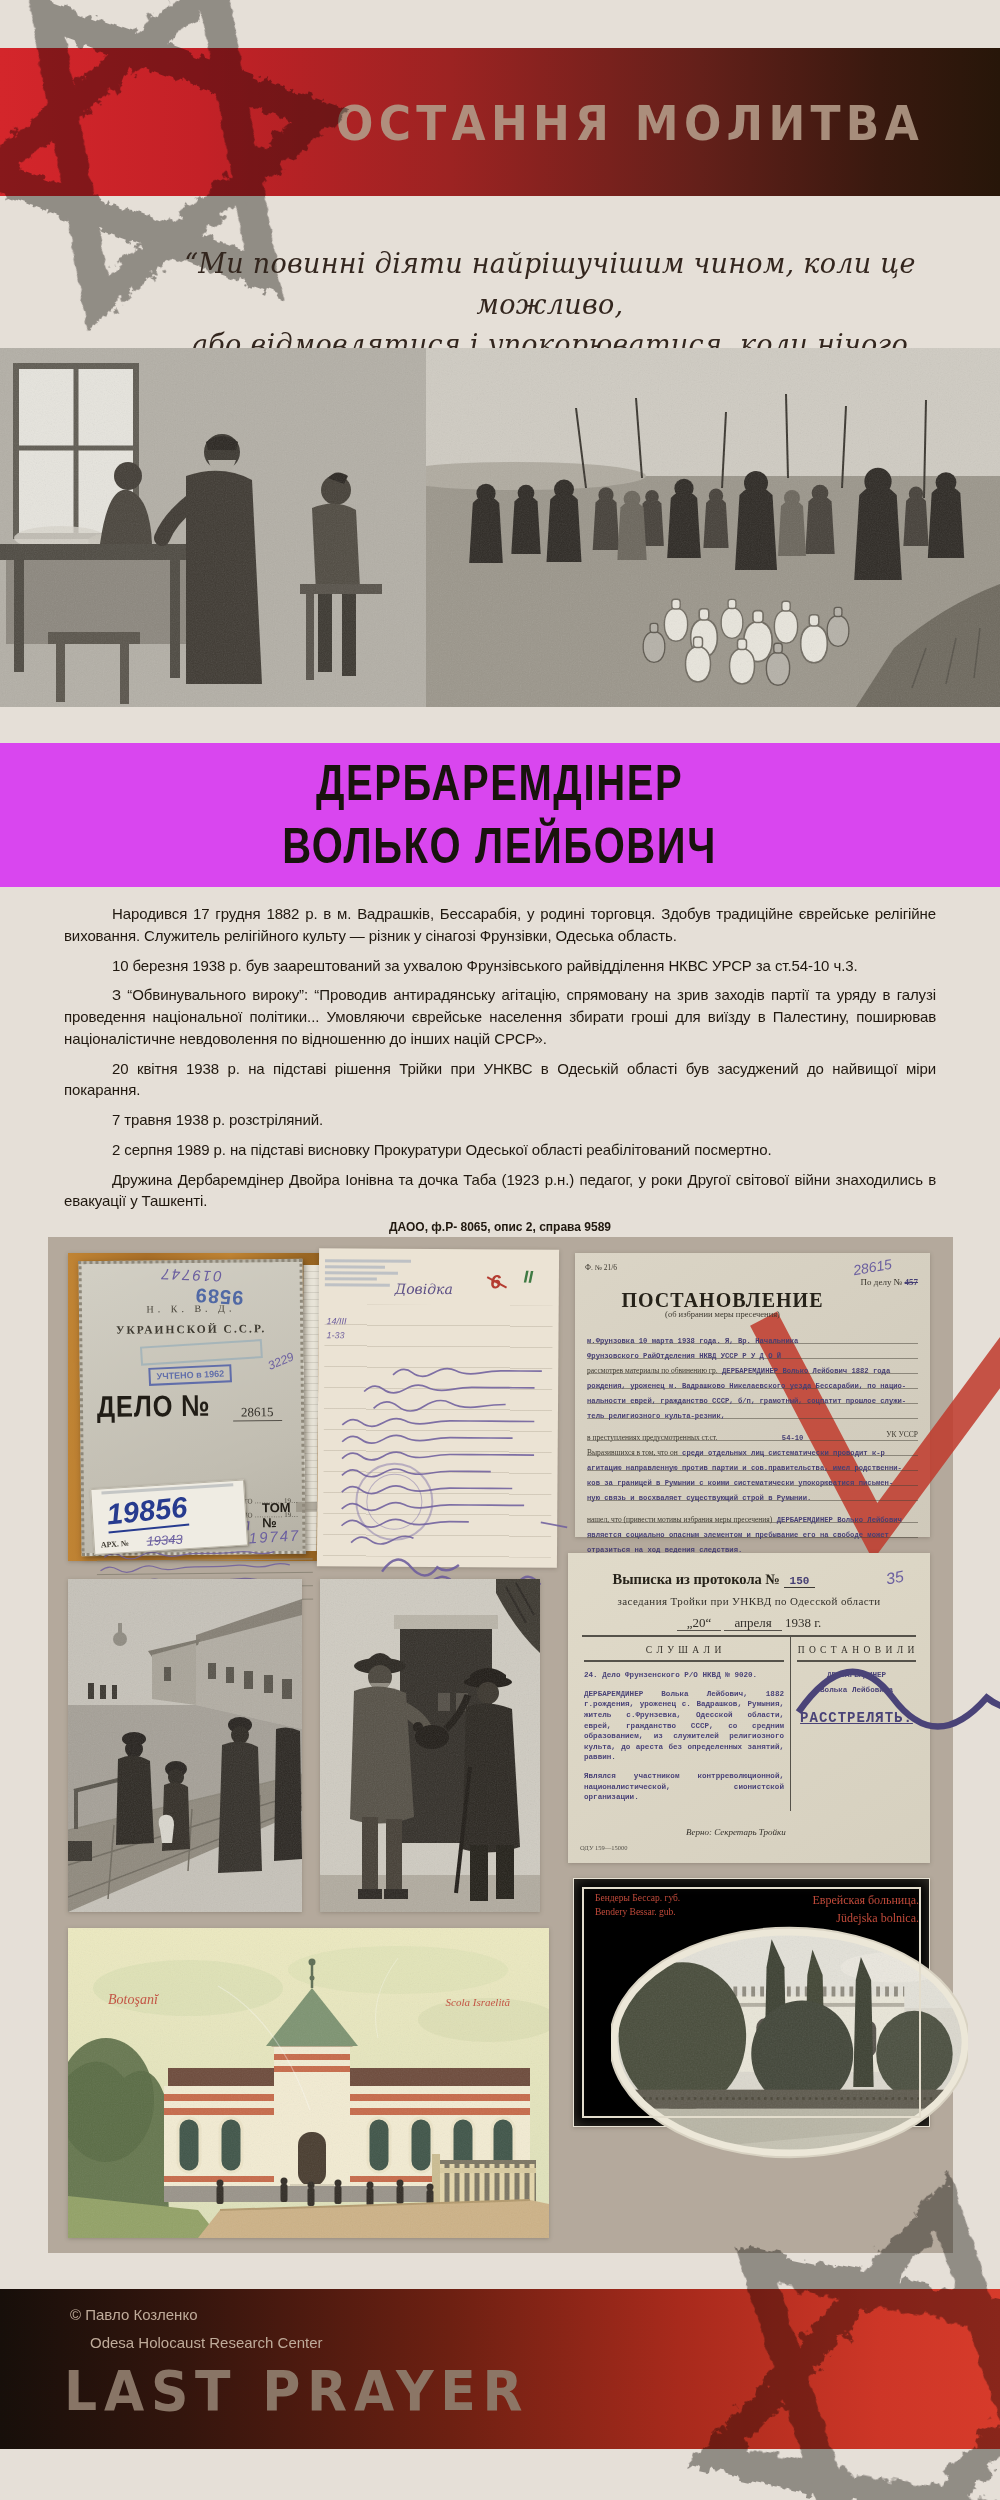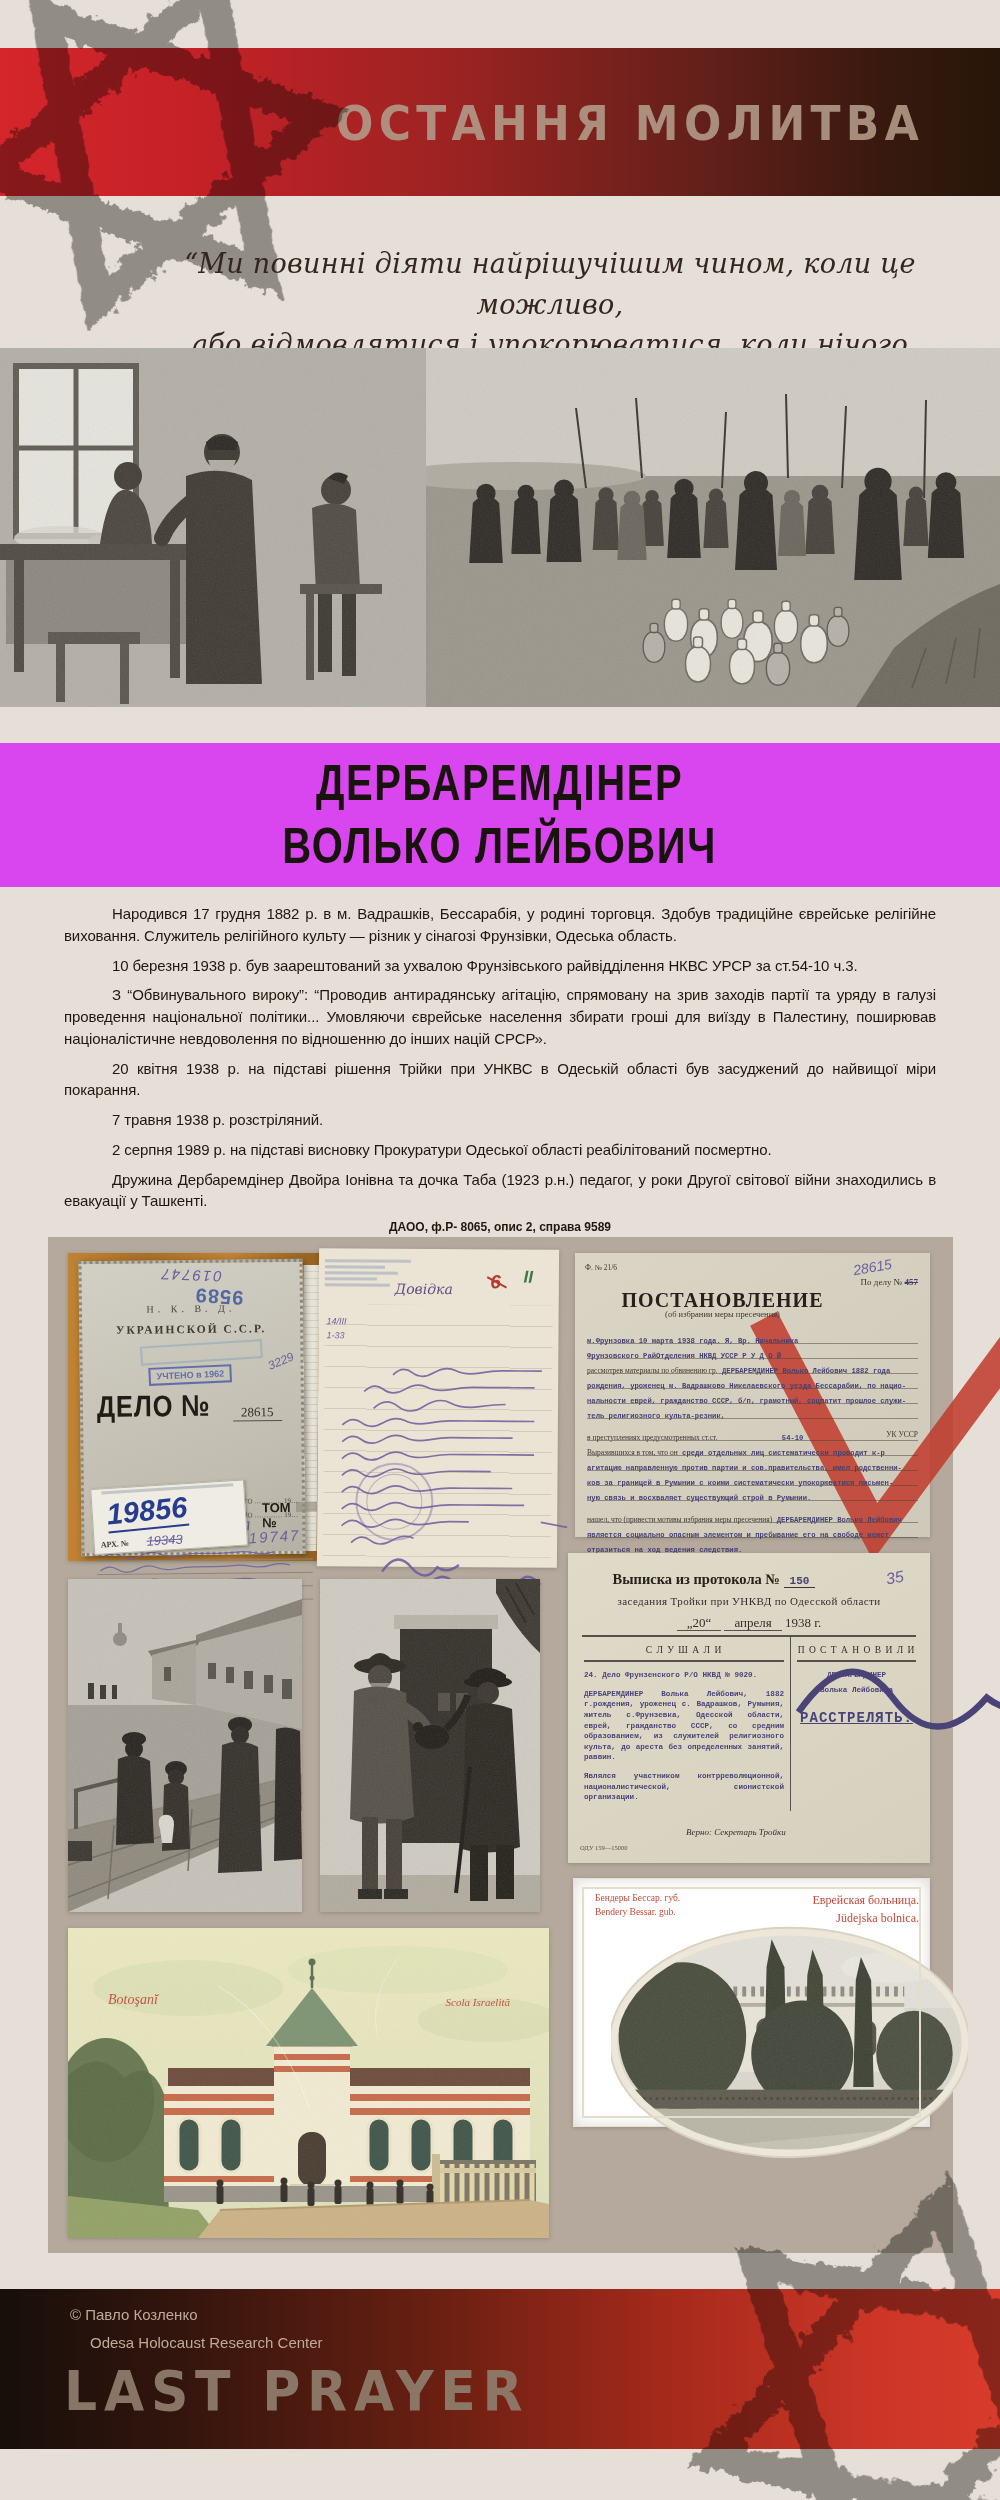--- a/index.html
+++ b/index.html
@@ -128,21 +128,21 @@
   .vc-r .dec{text-align:center;margin-top:14px;font-size:14px;letter-spacing:1px;text-decoration:underline;}
   .vyp-verno{position:absolute;bottom:26px;left:118px;font-family:"Liberation Serif",serif;font-style:italic;
      font-size:9px;color:#33302a;}
   .vyp-sig{position:absolute;bottom:14px;left:216px;}
   .vyp-code{position:absolute;bottom:12px;left:12px;font-family:"Liberation Serif",serif;font-size:6.5px;color:#55514a;}
   
   .ph-street{left:20px;top:342px;width:234px;height:333px;}
   .ph-men{left:272px;top:342px;width:220px;height:333px;}
   
   .pc-bot{left:20px;top:691px;width:481px;height:310px;}
-  .pc-ben{left:525px;top:641px;width:357px;height:249px;background:#ffffff;
+  .pc-ben{left:525px;top:641px;width:357px;height:249px;background:#000000;
      box-shadow:inset 0 0 0 1px #e7e2d4, inset 0 0 16px rgba(160,150,130,.4), 0 1px 4px rgba(60,50,40,.25);}
   .pc-ben::after{content:"";position:absolute;inset:9px;border:2px solid #e3ddcd;pointer-events:none;}
   .ben-capl{position:absolute;top:13px;left:22px;font-family:"Liberation Serif",serif;font-size:9.5px;
      color:#c14a3a;line-height:1.5;}
   .ben-capr{position:absolute;top:13px;right:11px;text-align:right;font-family:"Liberation Serif",serif;
      font-size:12px;color:#c14a3a;line-height:1.5;}
   .ben-oval{position:absolute;left:38px;top:40px;width:280px;height:178px;}
   
   .band-bottom{position:absolute;top:2289px;left:0;width:1000px;height:160px;
     background:linear-gradient(90deg,#170f0a 0%,#33150d 18%,#6d2012 45%,#a82a1c 68%,#cd3627 88%,#d73b2b 100%);}

